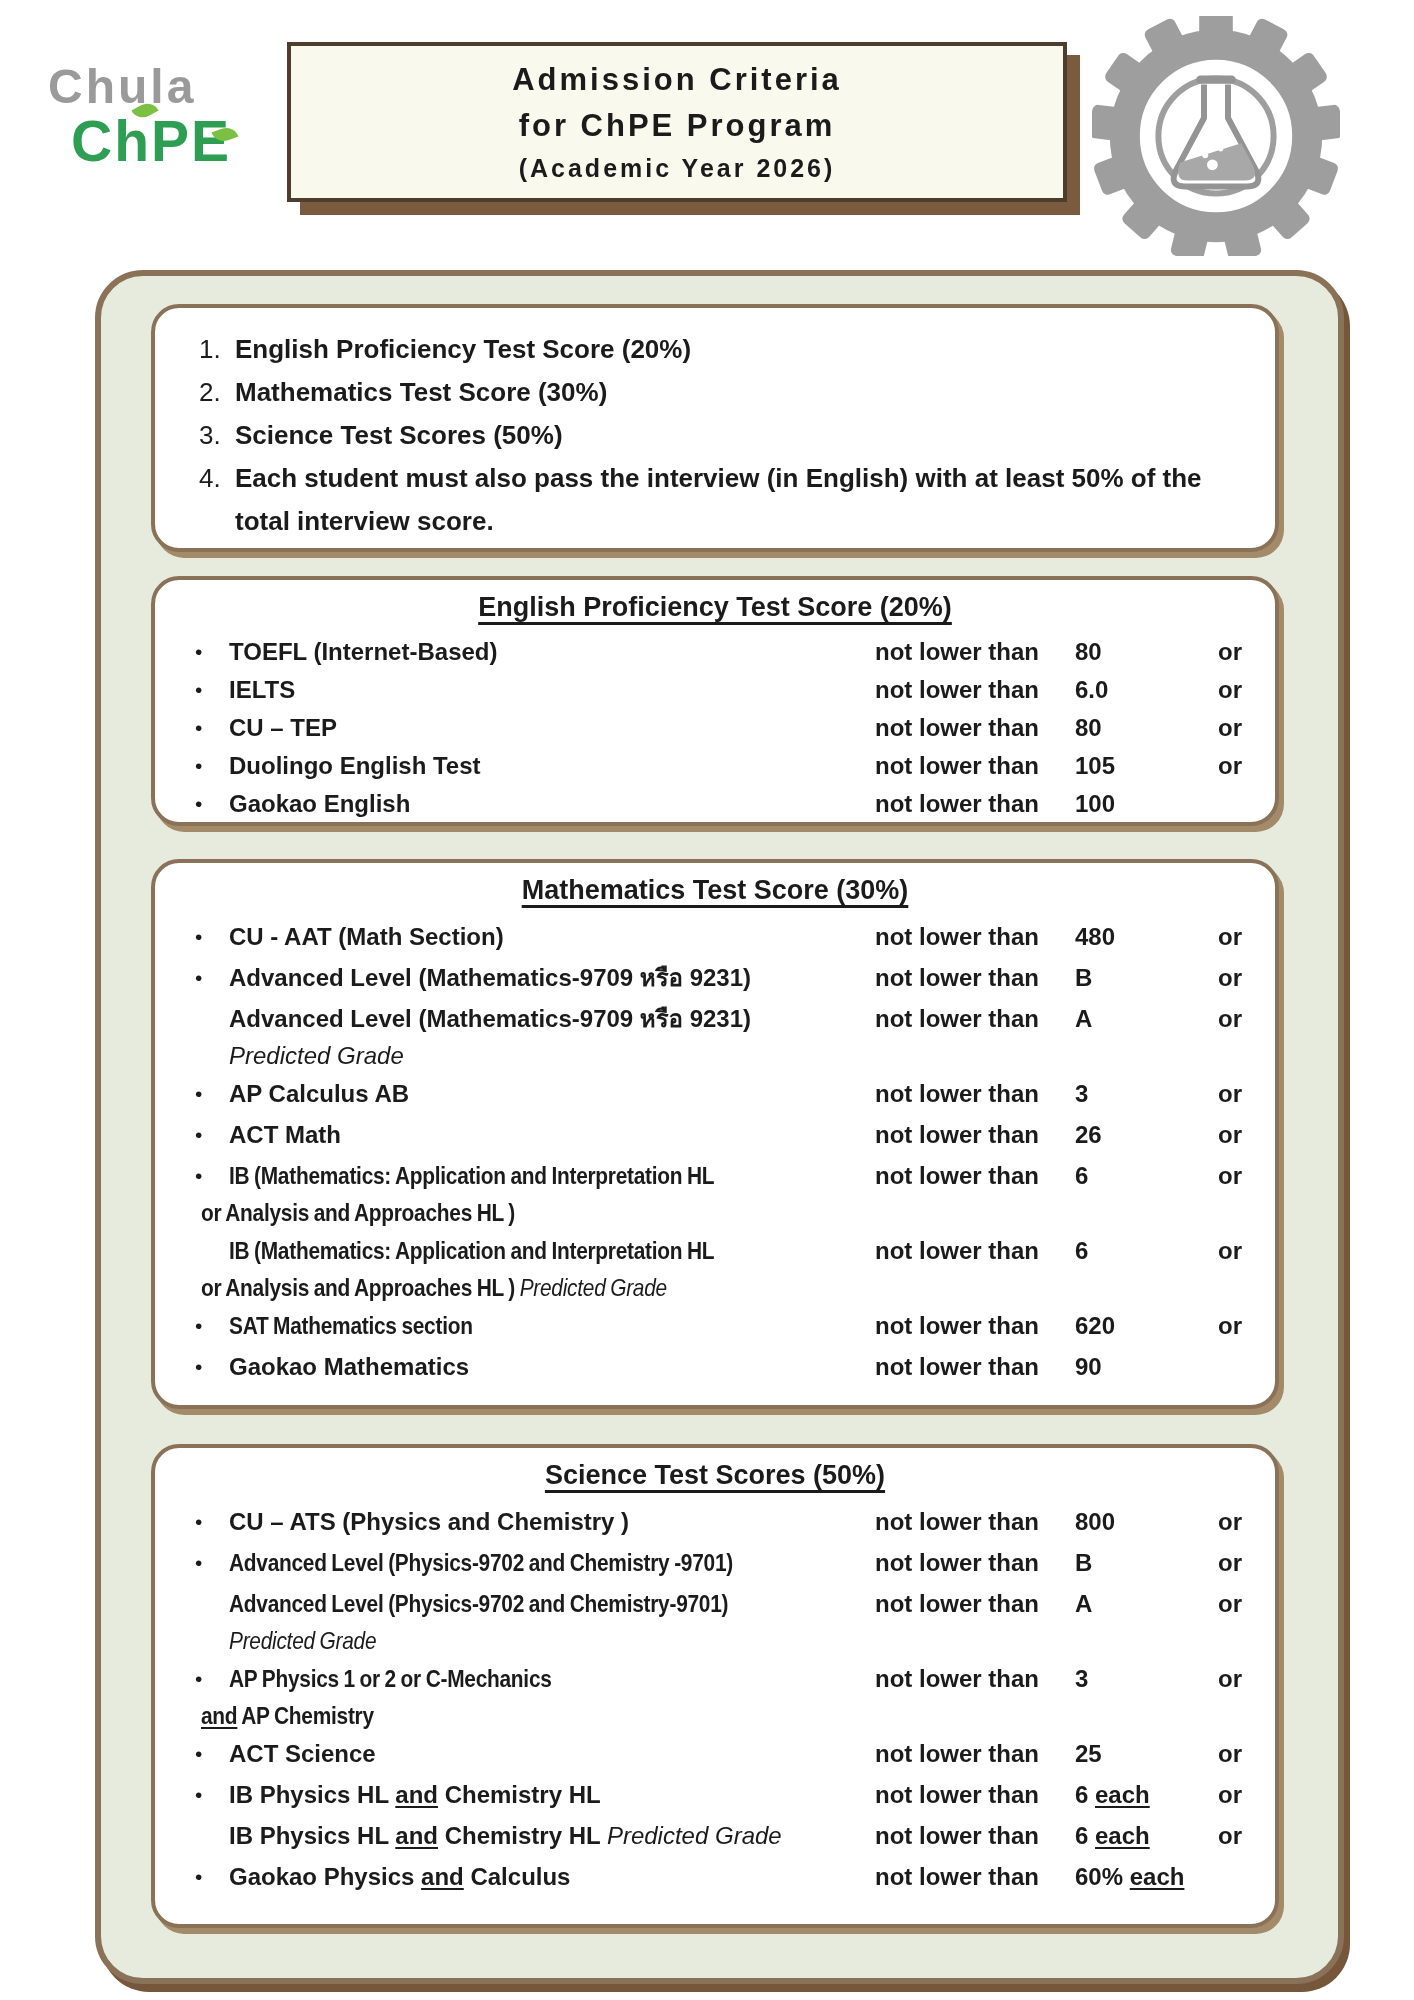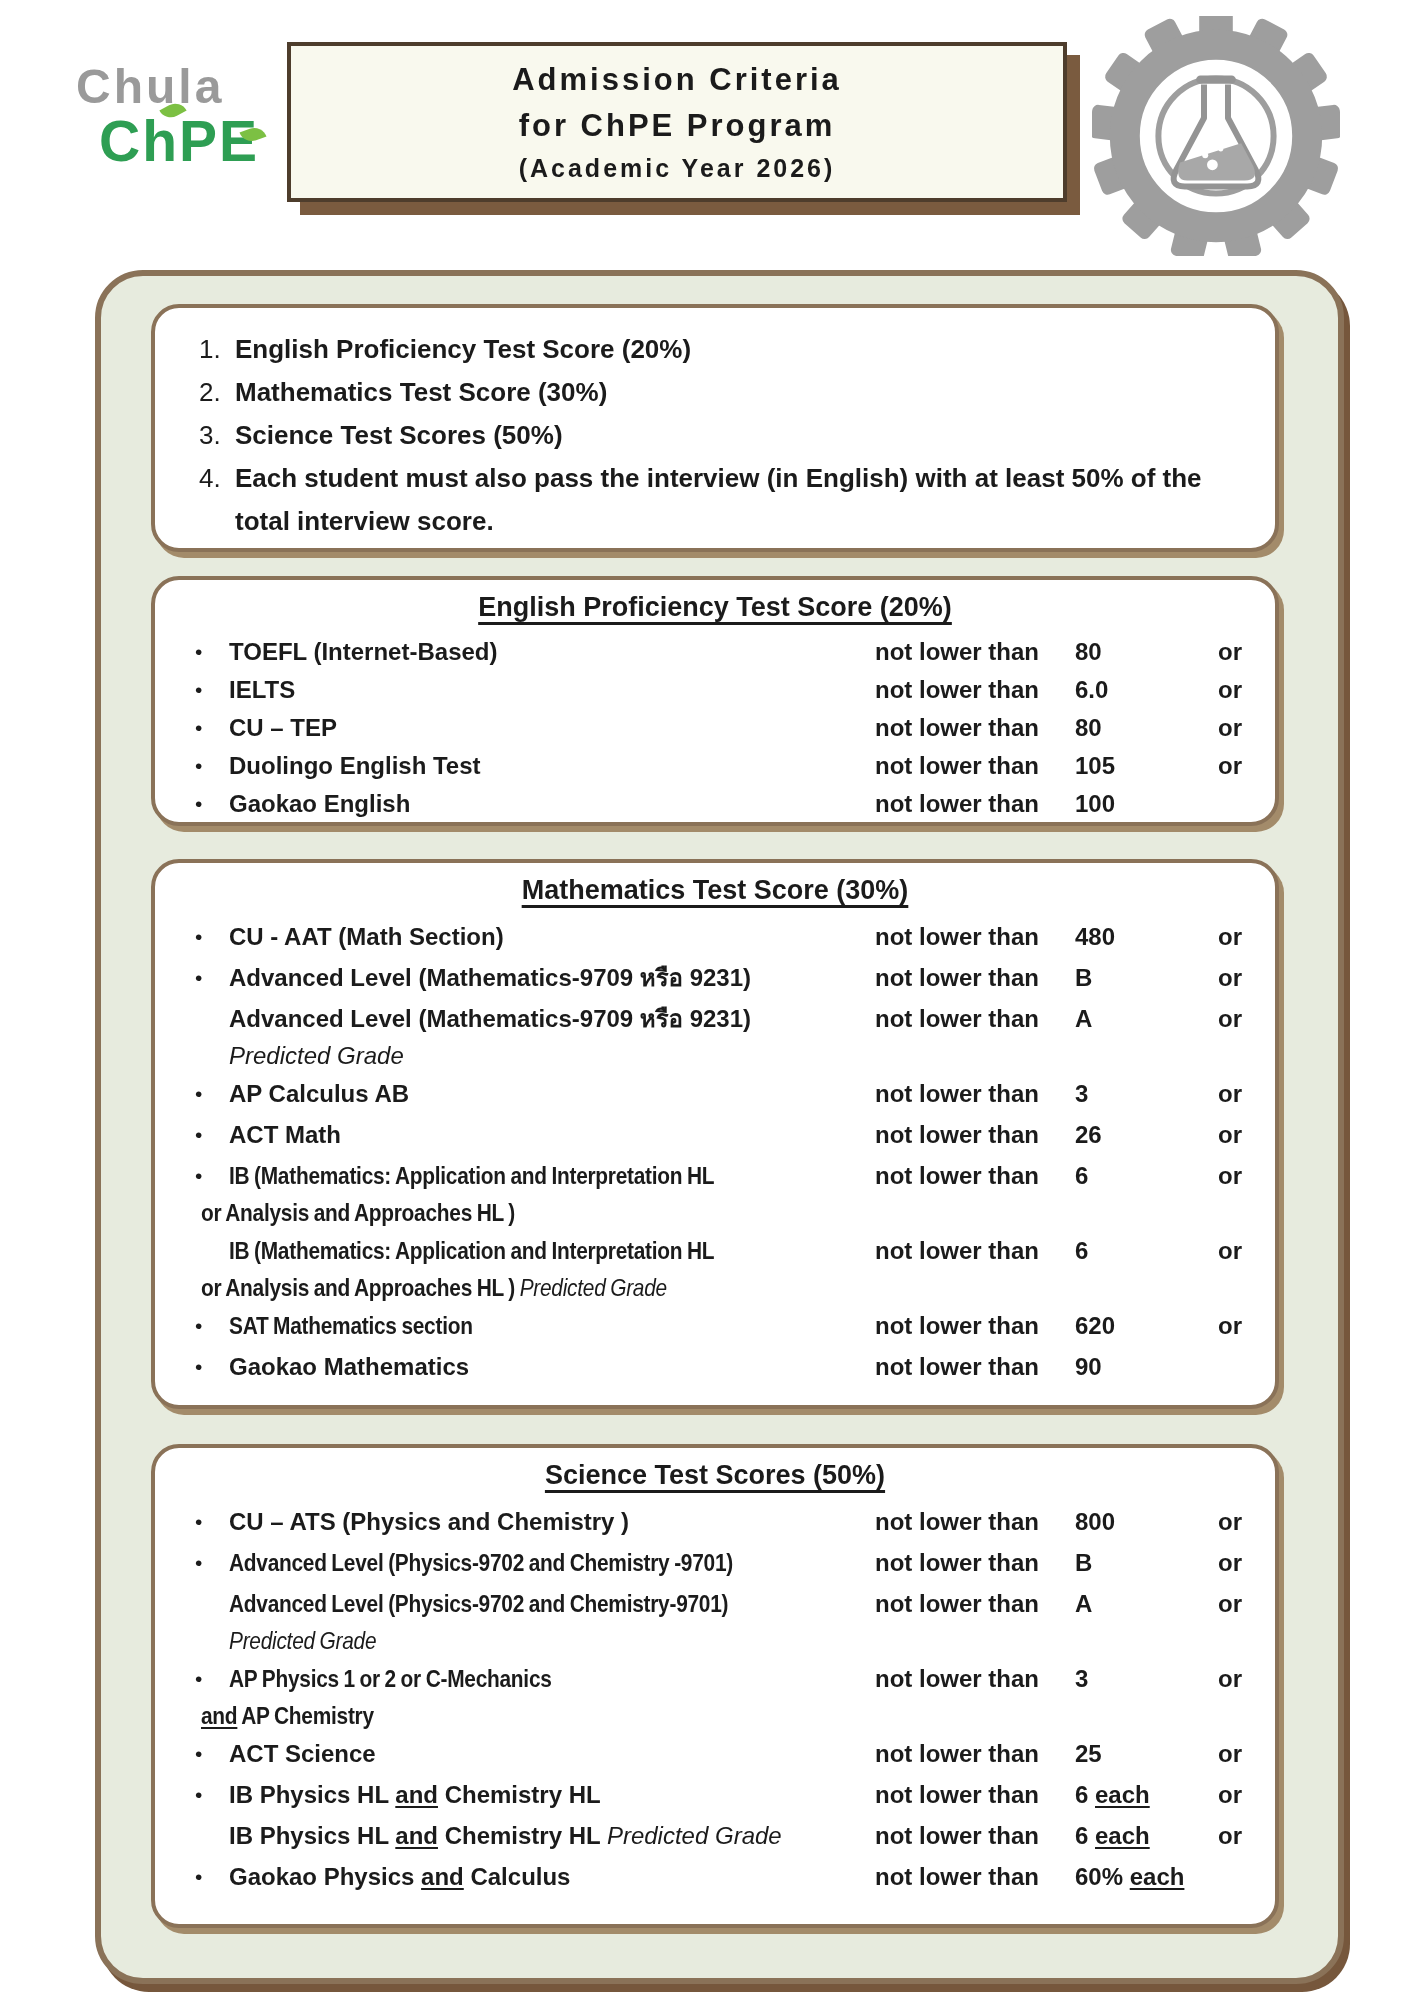--- a/index.html
+++ b/index.html
@@ -2,21 +2,21 @@
 <html><head>
 <meta charset="utf-8">
 <style>
   html,body{margin:0;padding:0;}
   body{
     width:1414px;height:2000px;background:#ffffff;position:relative;
     font-family:"Liberation Sans",sans-serif;color:#1b1b1b;
     -webkit-font-smoothing:antialiased;
   }
   
-  .logo{position:absolute;left:76px;top:62px;}
+  .logo{position:absolute;left:48px;top:62px;}
   .logo-chula{font-size:48px;font-weight:bold;color:#9a9a9a;letter-spacing:3px;line-height:1.05;}
   .logo-chpe{position:relative;font-size:57px;font-weight:bold;color:#2e9e53;margin-left:23px;letter-spacing:2px;line-height:1.05;}
   .leaf{position:absolute;width:24px;height:13px;background:#7cc043;border-radius:0 14px 0 14px;}
   .leaf1{left:62px;top:-8px;transform:rotate(-28deg);}
   .leaf2{right:-6px;top:16px;transform:rotate(-20deg);}
   .title-box{
     position:absolute;left:287px;top:42px;width:772px;height:152px;
     background:#f9f9ee;border:4px solid #4e3d2c;box-shadow:13px 13px 0 #7a5b3f;
     display:flex;flex-direction:column;align-items:center;justify-content:center;gap:10px;
   }

